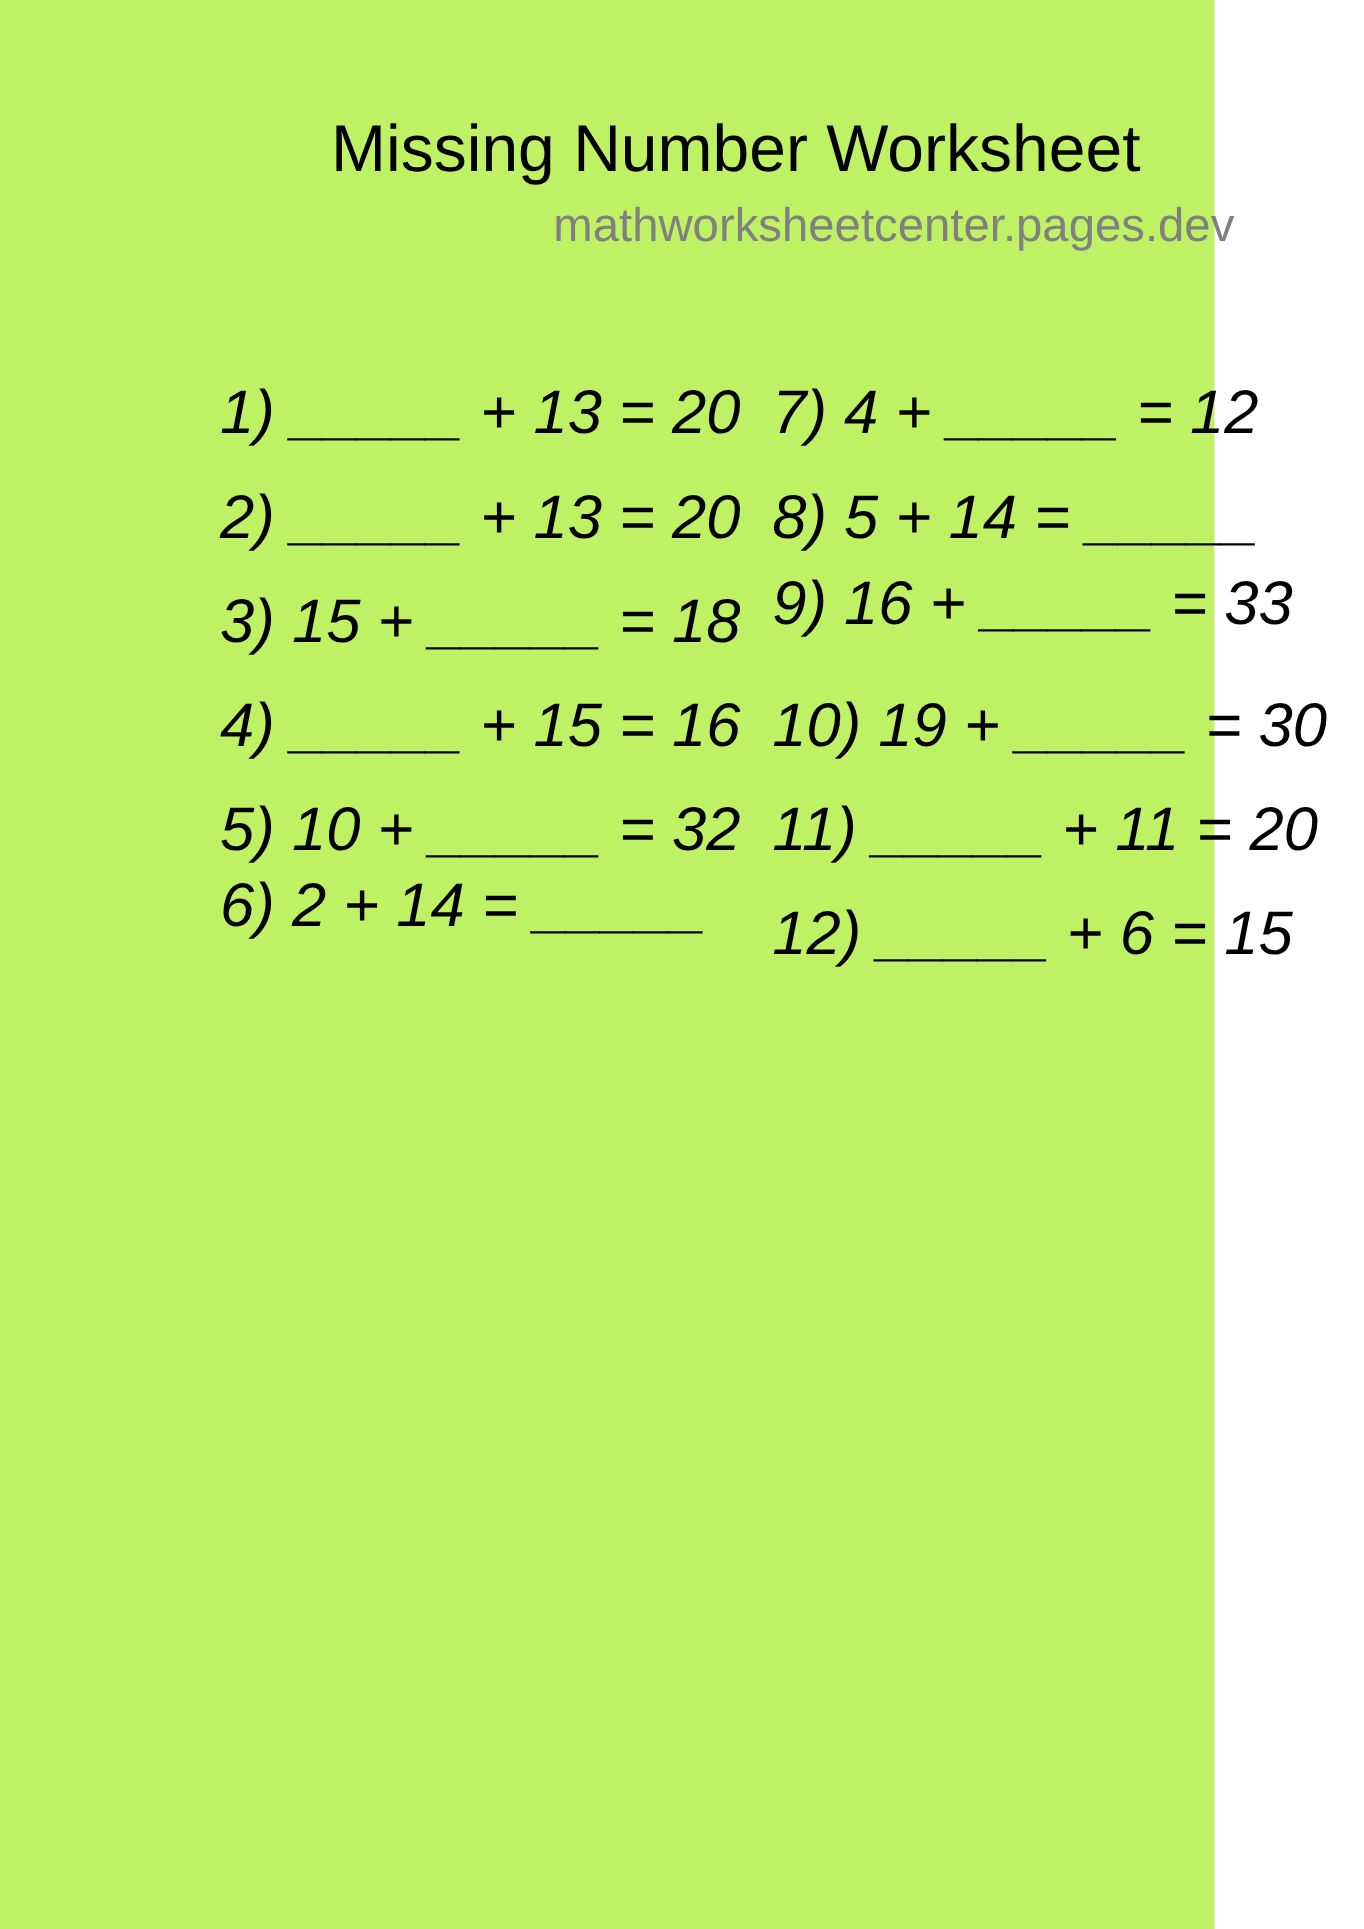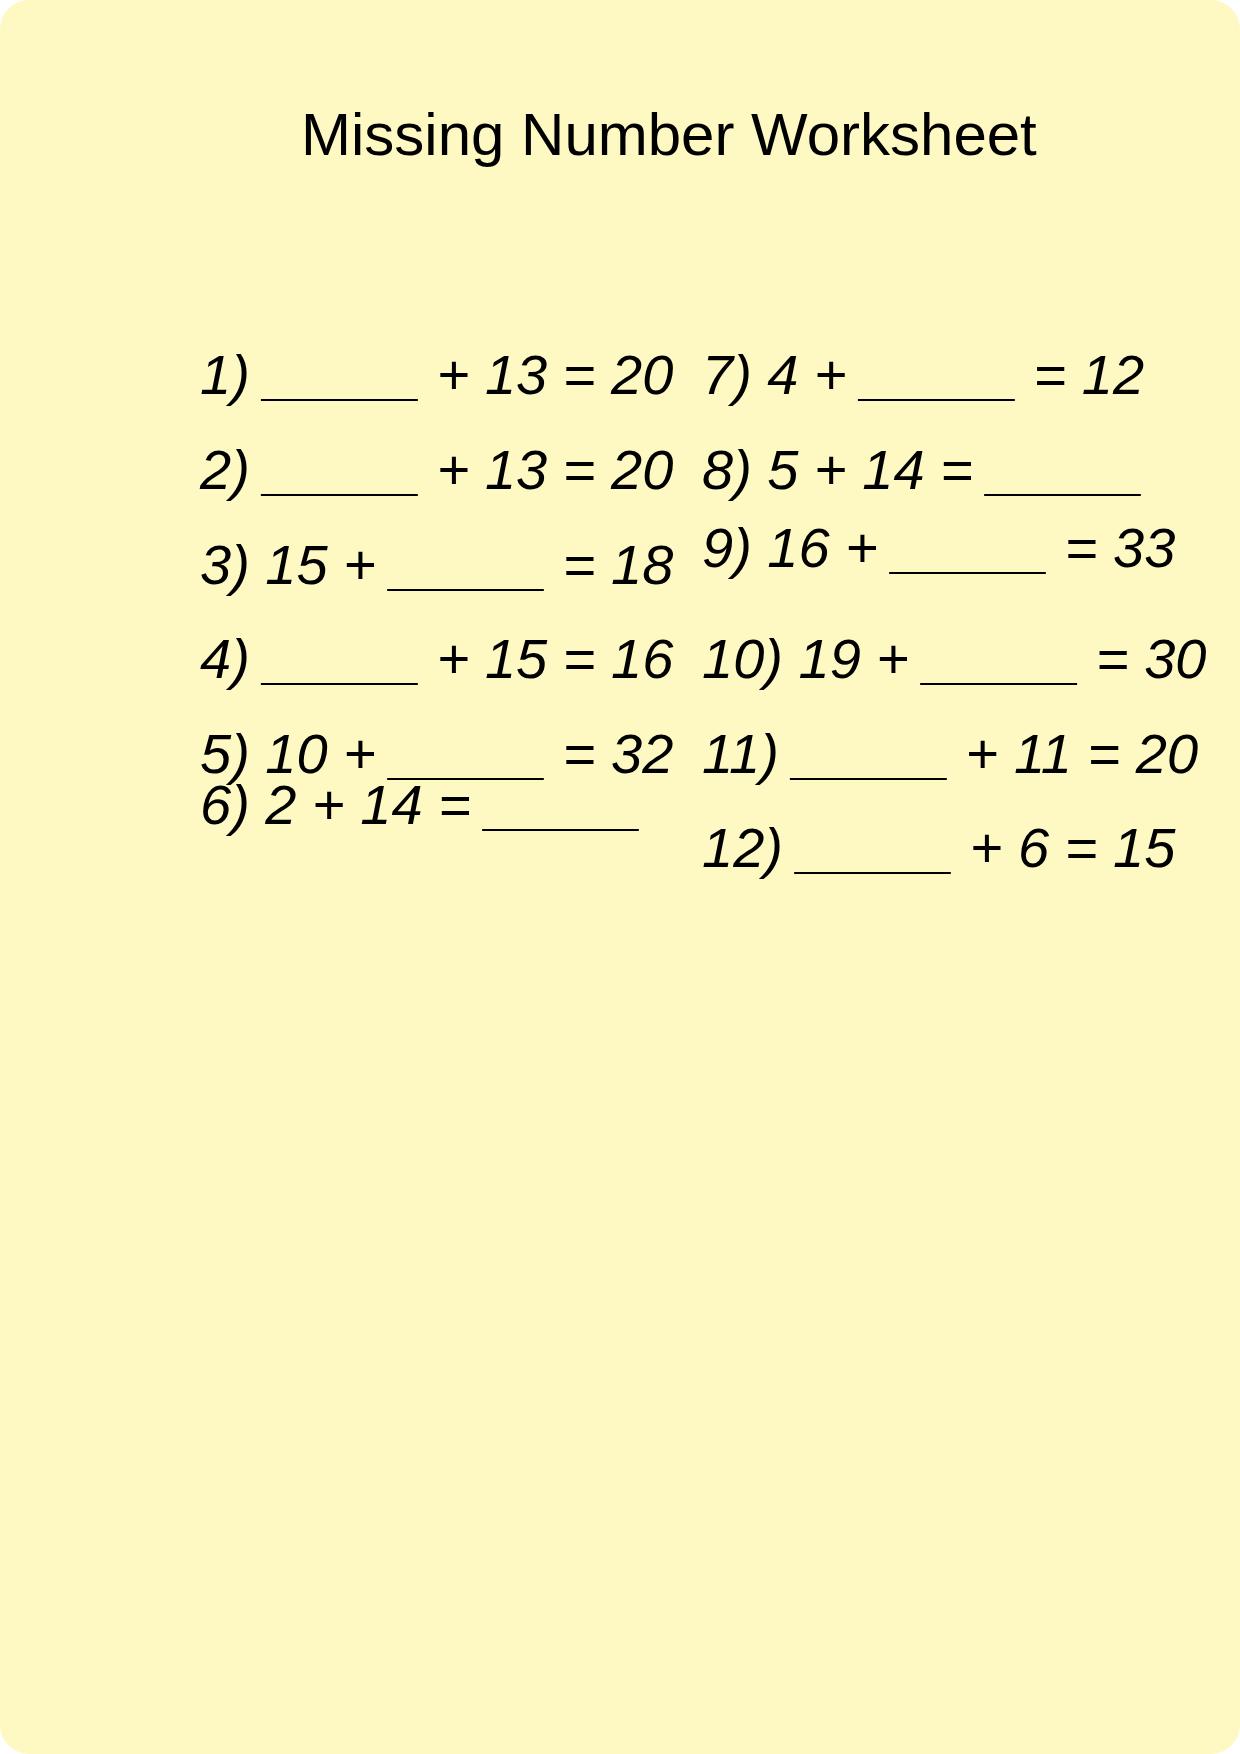--- a/index.html
+++ b/index.html
@@ -11,24 +11,23 @@
       width: 1240px;
       height: 1754px;
       position: relative;
       overflow: hidden;
       font-family: "Liberation Sans", sans-serif;
       color: #000000;
     }
     .page {
       position: absolute;
       left: 0; top: 0;
-      width: 1240px;
+      width: 1104px;
       height: 1754px;
-      background: #fef9c3;
-      border-radius: 29px;
+      background: #bef264;
     }
     .title {
       position: absolute;
       left: 301px;
       top: 100px;
       font-size: 60px;
       line-height: 70px;
       white-space: nowrap;
       color: #000000;
       margin: 0;
@@ -57,28 +56,29 @@
       white-space: pre;
       color: #000000;
       font-style: italic;
     }
   </style>
 </head>
 <body>
 
 <div class="page">
   <h1 class="title">Missing Number Worksheet</h1>
+  <div class="subtitle">mathworksheetcenter.pages.dev</div>
 
   <div class="column col-left">
     <div class="problem" style="top:350px">1) _____ + 13 = 20</div>
     <div class="problem" style="top:445px">2) _____ + 13 = 20</div>
     <div class="problem" style="top:540px">3) 15 + _____ = 18</div>
     <div class="problem" style="top:634px">4) _____ + 15 = 16</div>
     <div class="problem" style="top:729px">5) 10 + _____ = 32</div>
-    <div class="problem" style="top:780px">6) 2 + 14 = _____</div>
+    <div class="problem" style="top:798px">6) 2 + 14 = _____</div>
   </div>
 
   <div class="column col-right">
     <div class="problem" style="top:350px">7) 4 + _____ = 12</div>
     <div class="problem" style="top:445px">8) 5 + 14 = _____</div>
     <div class="problem" style="top:523px">9) 16 + _____ = 33</div>
     <div class="problem" style="top:634px">10) 19 + _____ = 30</div>
     <div class="problem" style="top:729px">11) _____ + 11 = 20</div>
     <div class="problem" style="top:823px">12) _____ + 6 = 15</div>
   </div>

